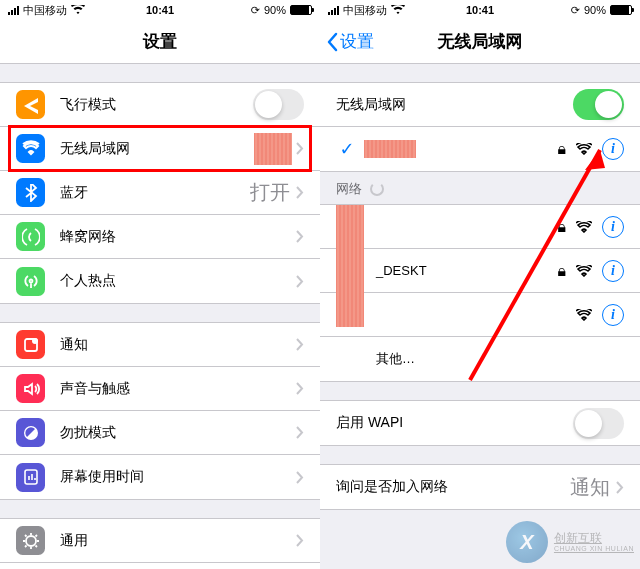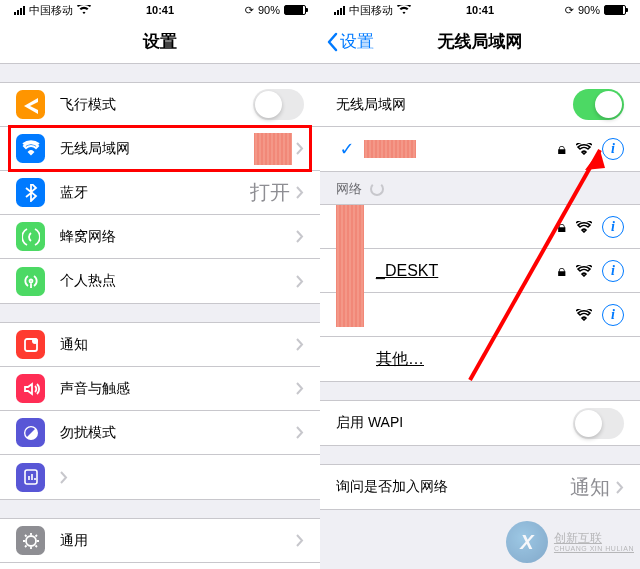--- a/index.html
+++ b/index.html
@@ -1,21 +1,21 @@
 <!DOCTYPE html>
 <html><head>
 <meta charset="utf-8">
 <style>
 * { margin: 0; padding: 0; box-sizing: border-box; font-family: -apple-system, "Helvetica Neue", Arial, sans-serif; }
 body { background: #fff; width: 640px; height: 569px; position: relative; overflow: hidden; }
 .panel { position: absolute; top: 0; width: 320px; height: 569px; background: #efeff4; }
 .panel.left { left: 0; }
 .panel.right { left: 320px; }
 
-.status { height: 20px; background: #fff; display: flex; align-items: center; padding: 0 14px; font-size: 11px; color: #000; }
+.status { height: 20px; background: #fff; display: flex; align-items: center; padding: 0 8px; font-size: 11px; color: #000; }
 .status .l { flex: 1; display: flex; align-items: center; gap: 4px; }
 .status .c { flex: 0; font-weight: 600; }
 .status .r { flex: 1; display: flex; justify-content: flex-end; align-items: center; gap: 4px; }
 .bars { display: inline-flex; align-items: flex-end; gap: 1px; }
 .bars i { width: 2px; background: #000; display: inline-block; }
 .bars i:nth-child(1){height:3px}.bars i:nth-child(2){height:5px}.bars i:nth-child(3){height:7px}.bars i:nth-child(4){height:9px}
 .batt { width: 22px; height: 10px; border: 1px solid #000; border-radius: 2px; position: relative; }
 .batt::after { content: ""; position: absolute; right: -3px; top: 2px; width: 2px; height: 4px; background: #000; border-radius: 0 1px 1px 0; }
 .batt i { display: block; height: 100%; width: 90%; background: #000; }
 
@@ -40,21 +40,21 @@
 .toggle.off .knob { left: 2px; }
 .toggle.on .knob { right: 2px; }
 
 .highlight-box { position: absolute; border: 3px solid #ff0000; left: 8px; right: 8px; top: -2px; bottom: -2px; pointer-events: none; z-index: 5; }
 
 .redacted { background: repeating-linear-gradient(90deg,#f08070,#f5a090 2px,#f08070 4px); }
 
 .net-row { height: 44px; display: flex; align-items: center; padding: 0 16px; background: #fff; border-bottom: 0.5px solid #c8c7cc; }
 .net-row:last-child { border-bottom: none; }
 .check { color: #007aff; width: 22px; text-align: center; font-size: 18px; margin-right: 6px; }
-.net-name { flex: 1; font-size: 16px; text-decoration: underline; }
+.net-name { flex: 1; font-size: 13px; }
 .net-icons { display: flex; align-items: center; gap: 10px; }
 .info-circle { width: 22px; height: 22px; border: 1.5px solid #007aff; border-radius: 50%; display: flex; align-items: center; justify-content: center; color: #007aff; font-weight: 600; font-family: Georgia, serif; font-style: italic; font-size: 14px; }
 .hdr-lbl { font-size: 13px; color: #6d6d72; padding: 8px 16px 6px; display: flex; align-items: center; gap: 8px; }
 .spinner { width: 14px; height: 14px; border: 2px solid #c7c7cc; border-top-color: transparent; border-radius: 50%; }
 .big-red-block { position: absolute; left: 16px; width: 28px; }
 
 .arrow-annot { position: absolute; left: 420px; top: 130px; width: 200px; height: 260px; pointer-events: none; z-index: 10; }
 
 .watermark { position: absolute; right: 6px; bottom: 6px; opacity: 0.55; display: flex; align-items: center; gap: 6px; z-index: 20; }
 .watermark .wm-logo { width: 42px; height: 42px; border-radius: 50%; background: radial-gradient(circle at 40% 40%, #5aa8d8, #2a6fa8); display: flex; align-items: center; justify-content: center; color: #fff; font-weight: 700; font-size: 20px; font-style: italic; }
@@ -188,20 +188,21 @@
           <path d="M1 1l5 5.5L1 12"></path>
         </svg>
       </div>
       <div class="row">
         <span class="icon-app" style="background: rgb(88, 86, 214);">
           <svg viewBox="0 0 18 18">
             <rect x="3" y="2" width="12" height="14" rx="2" fill="none" stroke="#fff" stroke-width="1.6"></rect>
             <path d="M7 12V8m3 4V6m3 6v-2" stroke="#fff" stroke-width="1.6"></path>
           </svg>
         </span>
+        <span class="lbl">屏幕使用时间</span>
         <svg class="chev" viewBox="0 0 8 13">
           <path d="M1 1l5 5.5L1 12"></path>
         </svg>
       </div>
     </div>
   <div class="group" id="group3">
       <div class="row">
         <span class="icon-app" style="background: rgb(142, 142, 147);">
           <svg viewBox="0 0 18 18">
             <circle cx="9" cy="9" r="5" fill="none" stroke="#fff" stroke-width="1.8"></circle>

